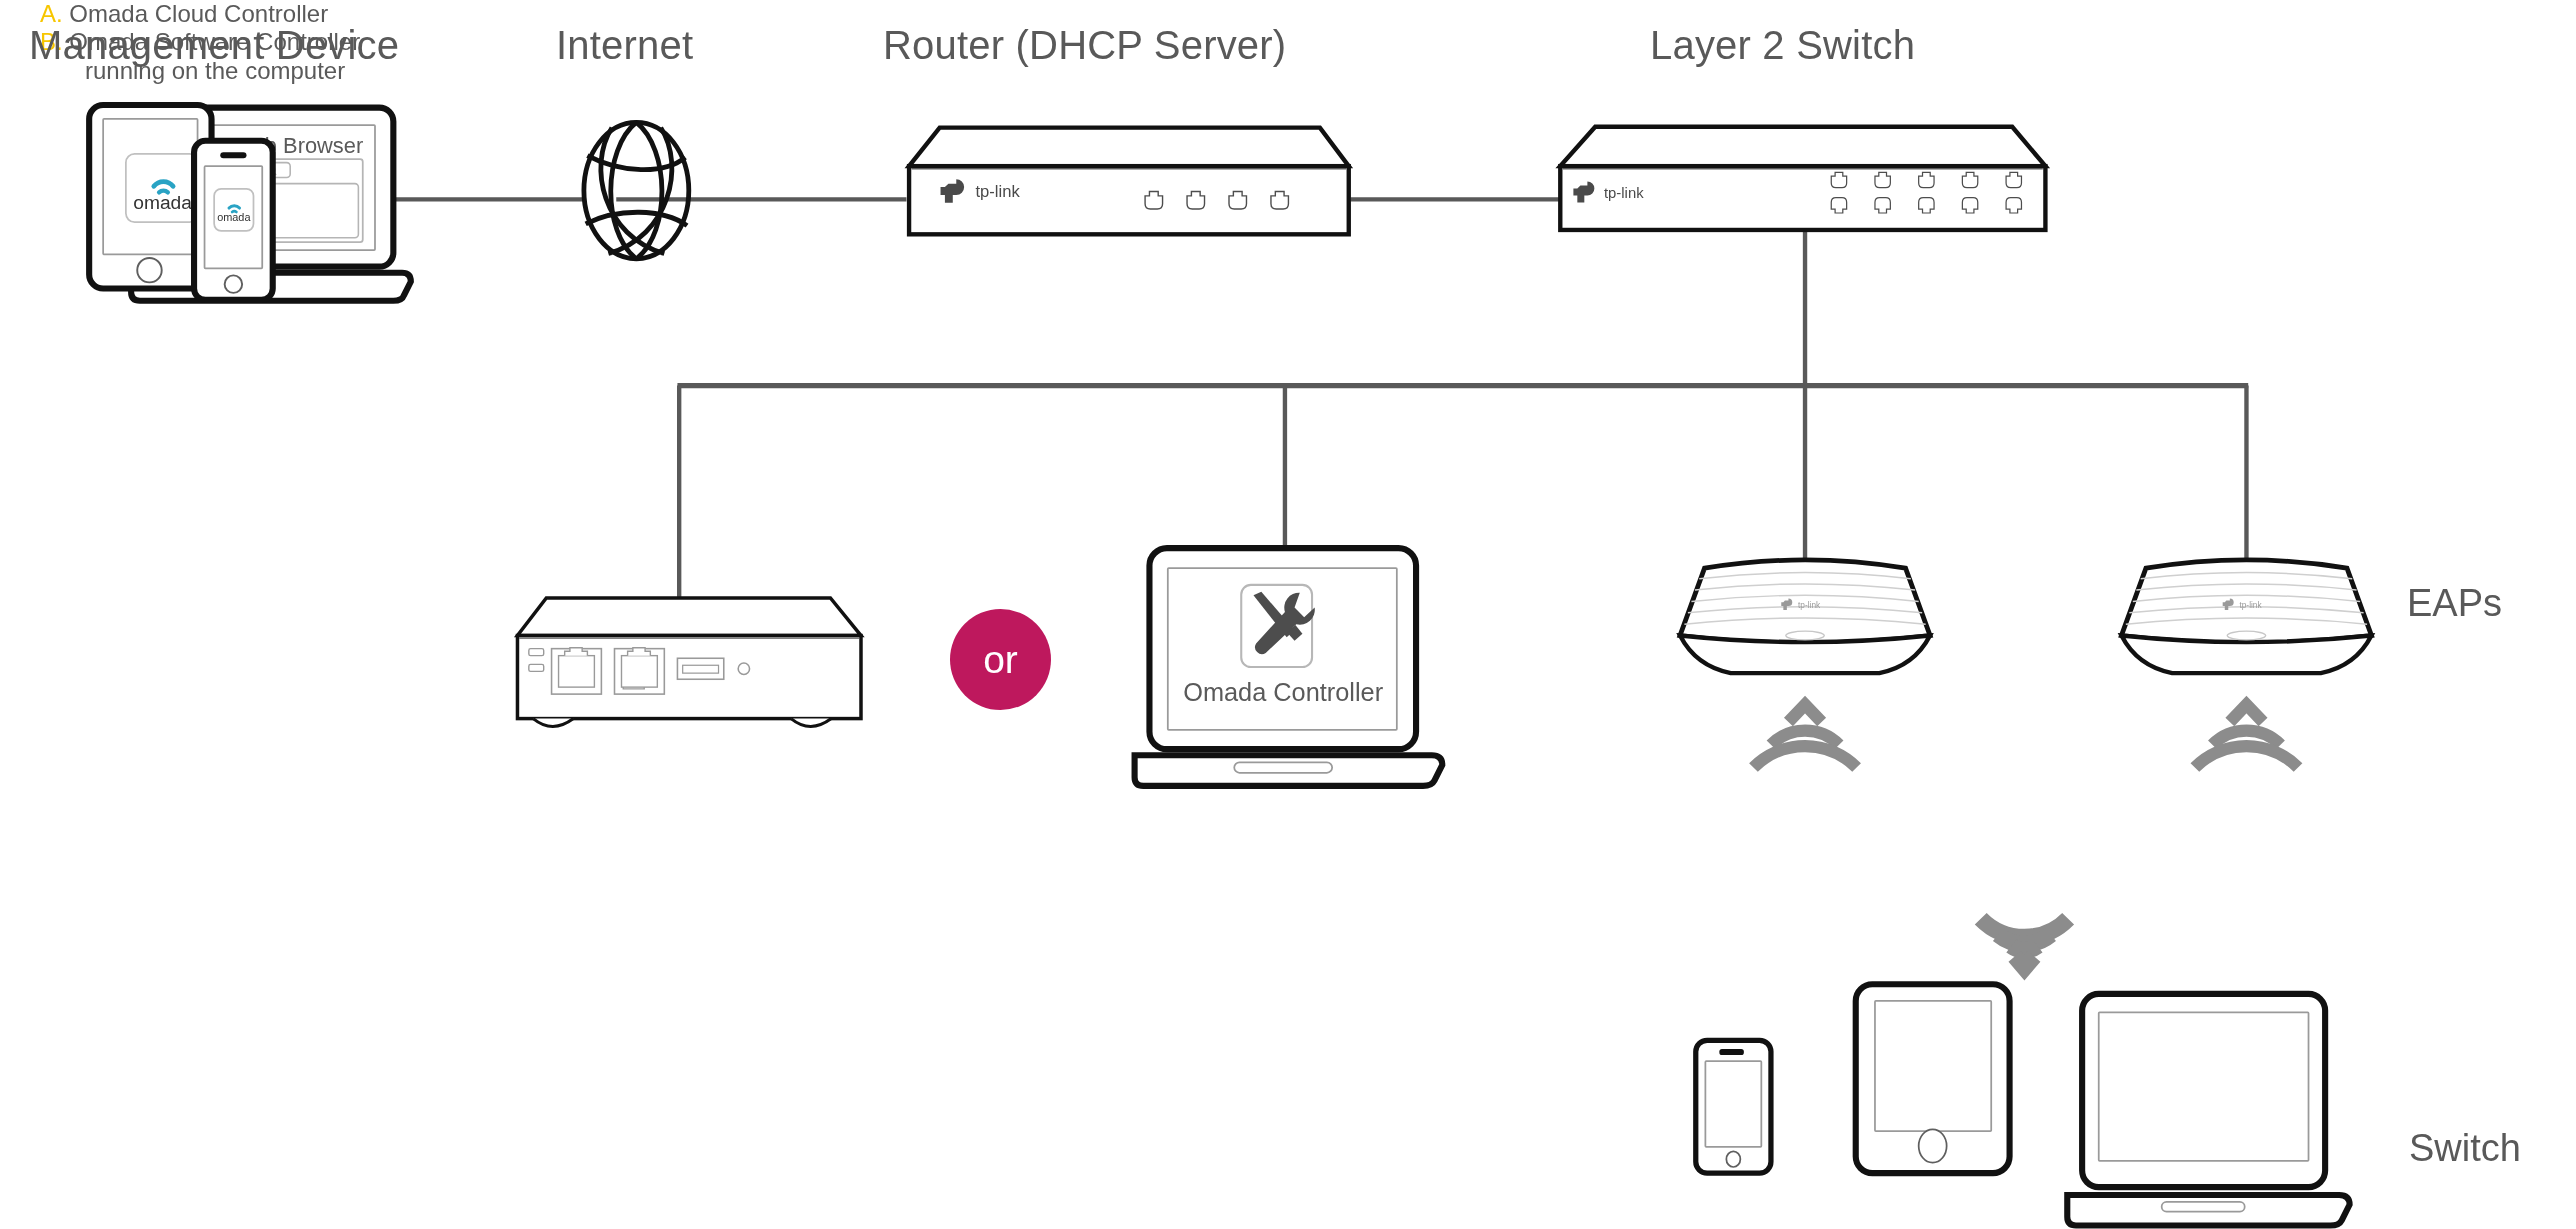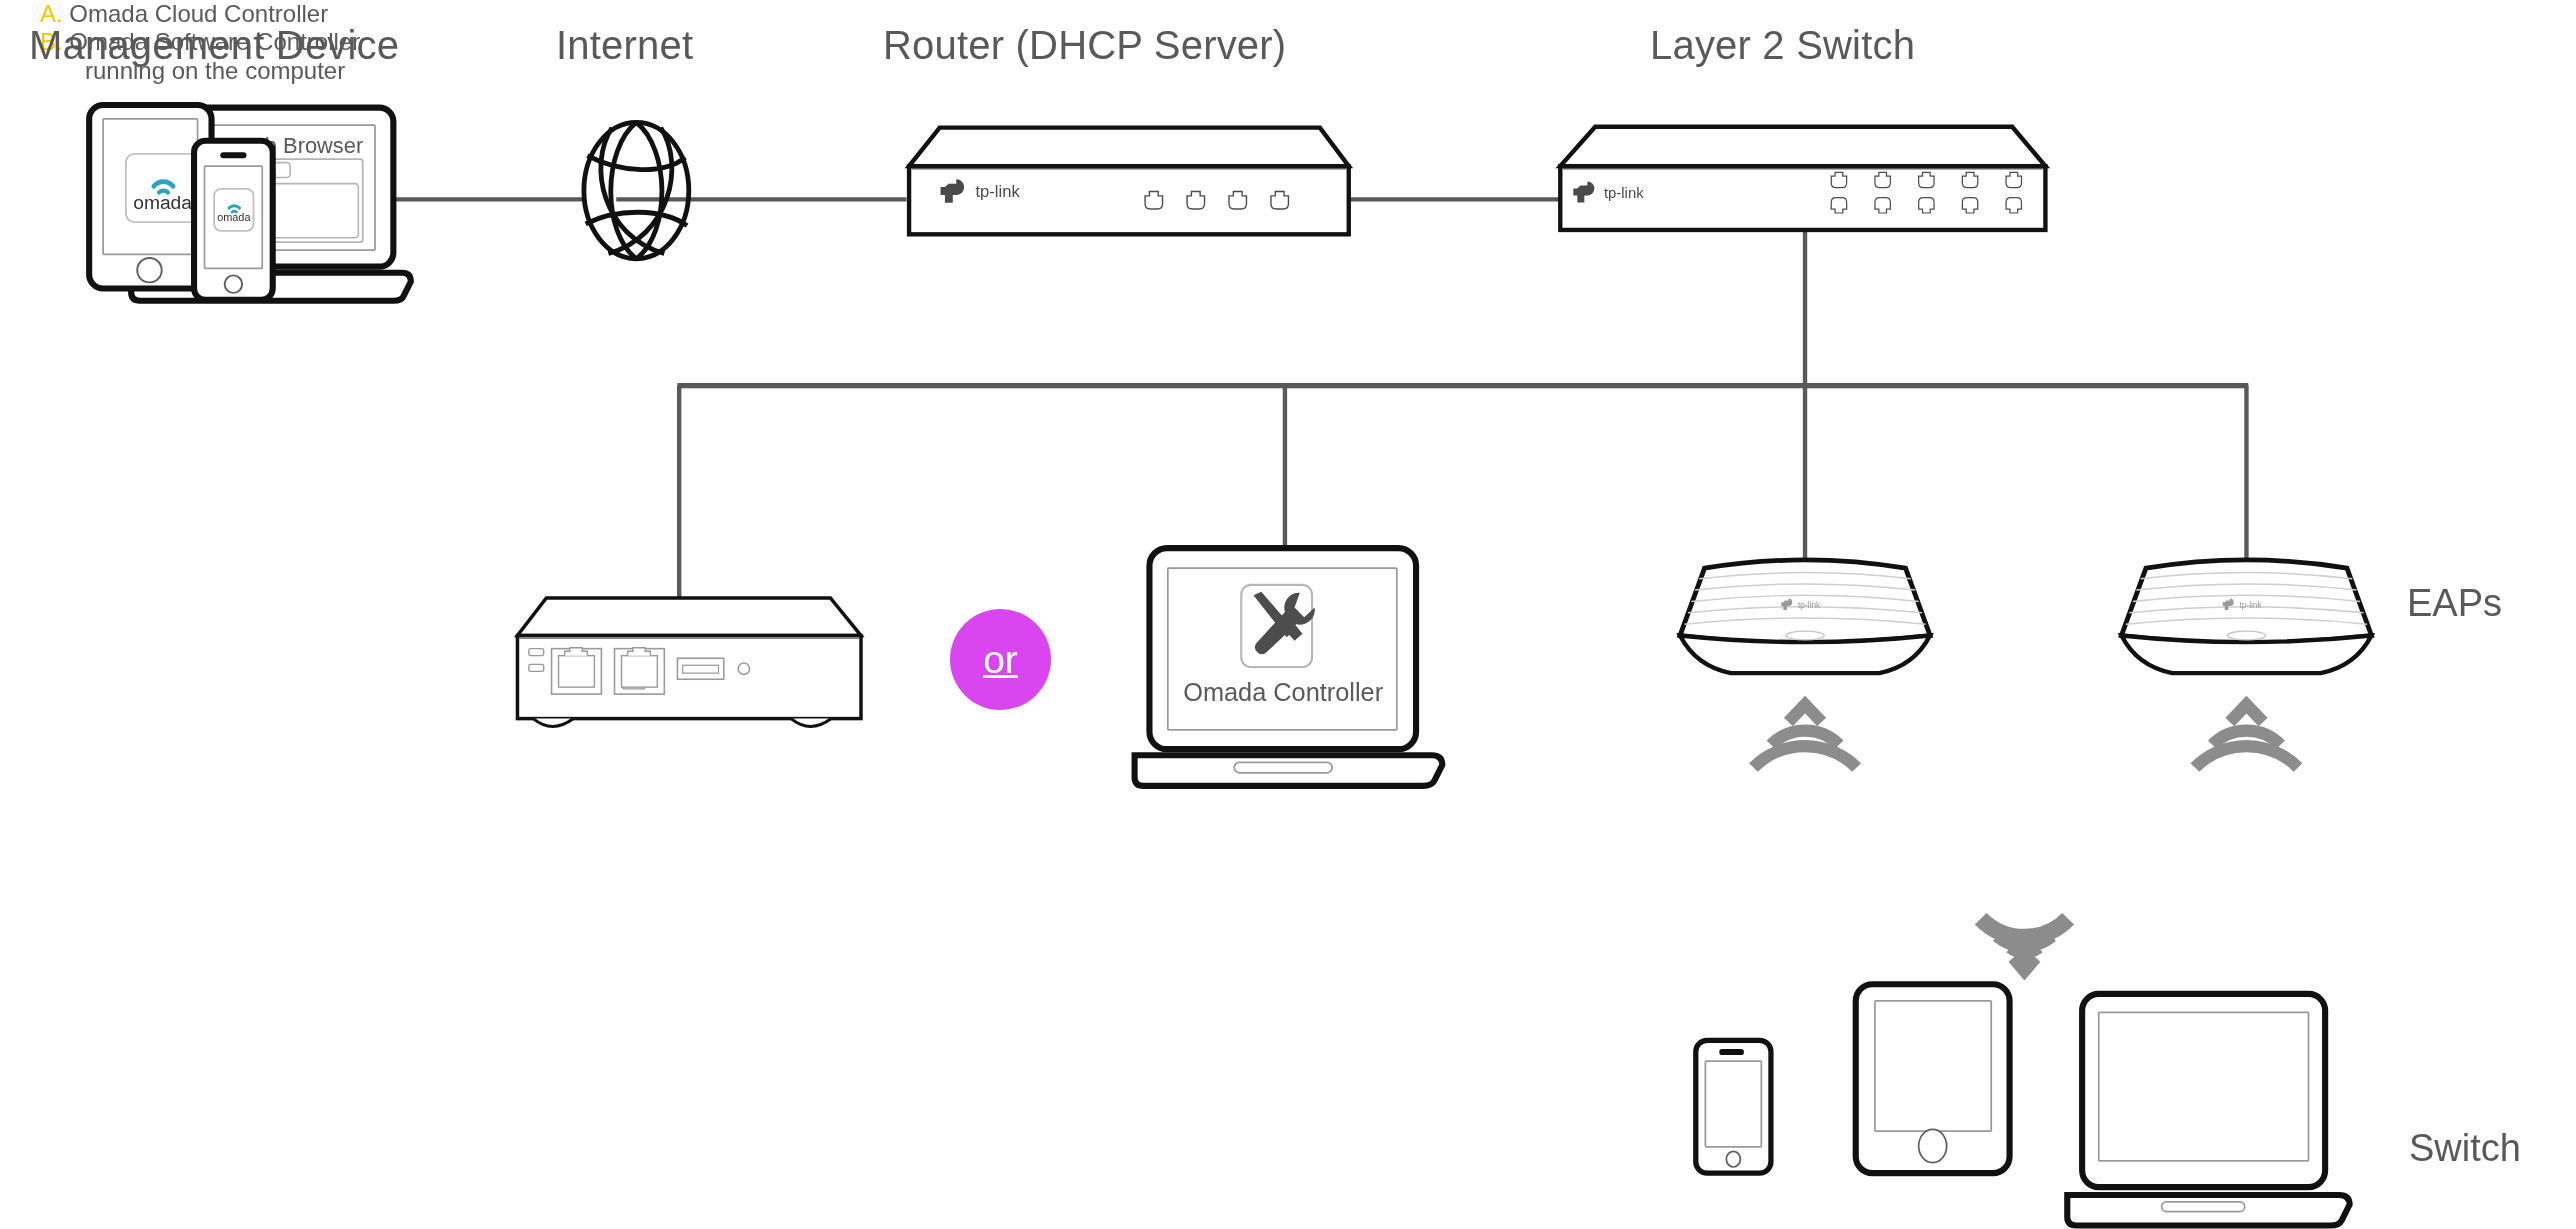--- a/index.html
+++ b/index.html
@@ -9,23 +9,23 @@
     -webkit-font-smoothing:antialiased;
   }
   #stage{position:absolute;left:0;top:0;width:2576px;height:1066px;}
   .lbl{position:absolute;color:#595959;white-space:nowrap;line-height:1;}
   .title{font-size:40px;letter-spacing:0.2px;}
   .sublbl{font-size:38px;}
   .caption{font-size:24px;color:#5a5a5a;white-space:nowrap;line-height:1.18;padding-left:40px;}
   .hl{color:#F7C600;}
   svg{position:absolute;left:0;top:0;overflow:visible;}
   .orbadge{
-    position:absolute;border-radius:50%;background:#d946ef;color:#ffffff;
+    position:absolute;border-radius:50%;background:#be185d;color:#ffffff;
     display:flex;align-items:center;justify-content:center;
-    font-size:39px;line-height:1;text-decoration:underline;
+    font-size:39px;line-height:1;
   }
 </style>
 </head>
 <body>
 
 <div id="stage">
 
   <div class="lbl title" style="left:29px;top:24.5px;">Management Device</div>
   <div class="lbl title" style="left:556px;top:24.5px;">Internet</div>
   <div class="lbl title" style="left:883px;top:24.5px;text-align:right;">Router (DHCP Server)</div>

